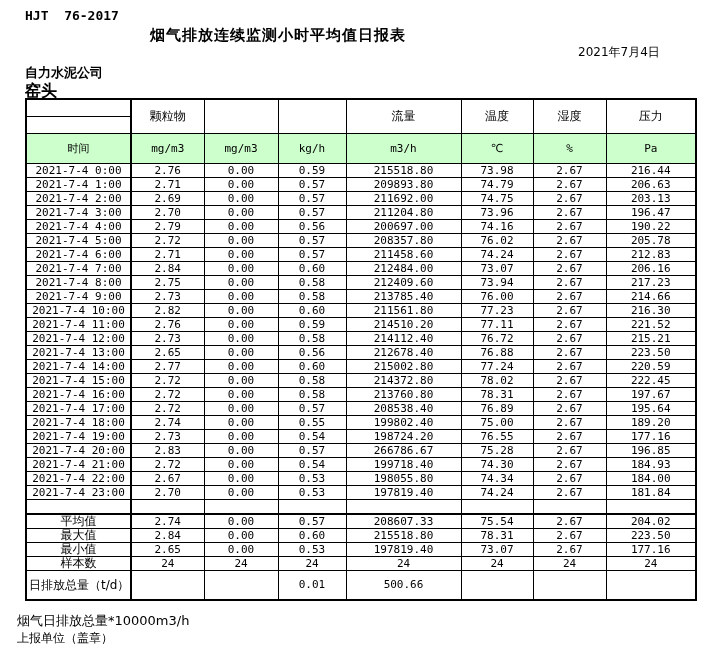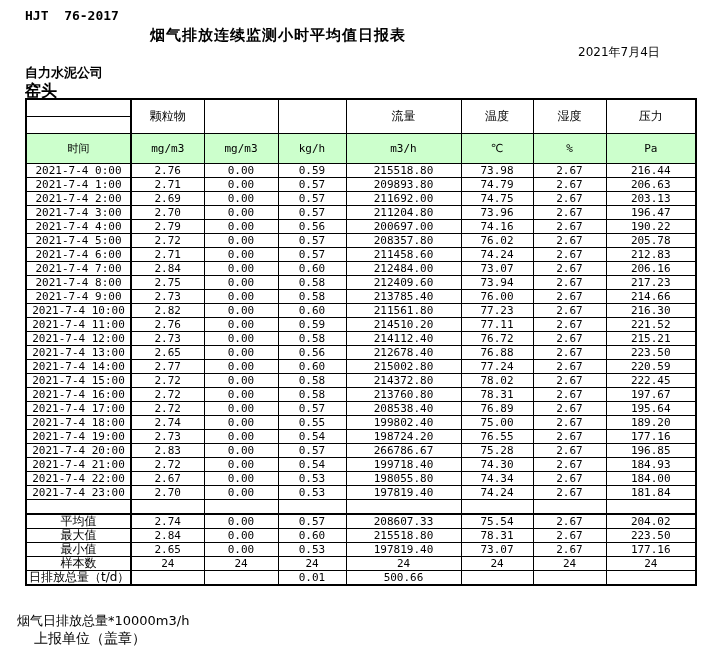--- a/index.html
+++ b/index.html
@@ -53,28 +53,28 @@
   }
   table.report td:first-child { border-right-width: 2px; }
   tr.grp td { height: 17px; font-size: 12px; font-family: "DejaVu Sans", sans-serif; }
   tr.units td { height: 30px; }
   td.green { background: var(--hdr-green, #ccffcc); }
   td.time-col { text-align: right; padding-right: 5px; }
   tr.spacer td { height: 15px; }
   tr.sum-first td { border-top-width: 2px; }
   td.sum-label { text-align: right; padding-right: 4px; font-family: "DejaVu Sans", sans-serif; font-size: 12px; }
   td.sum-label-left { text-align: left; padding-left: 0; font-family: "DejaVu Sans", sans-serif; font-size: 12px; }
-  tr.sum-last td { height: 15px; margin-left: 36px; }
+  tr.sum-last td { height: 30px; margin-left: 36px; }
   .footnote {
     position: absolute; left: 17px; top: 612px;
     font-size: 13px; font-family: "DejaVu Sans", sans-serif;
   }
   .report-unit {
-    position: absolute; left: 34px; top: 630px;
-    font-size: 14px;
+    position: absolute; left: 17px; top: 630px;
+    font-size: 12px;
   }
   .unit-label {
     position: absolute; left: 210px; top: 660px;
     font-size: 13px;
   }
 </style>
 </head>
 <body>
 
 <div class="std">HJT  76-2017</div>

